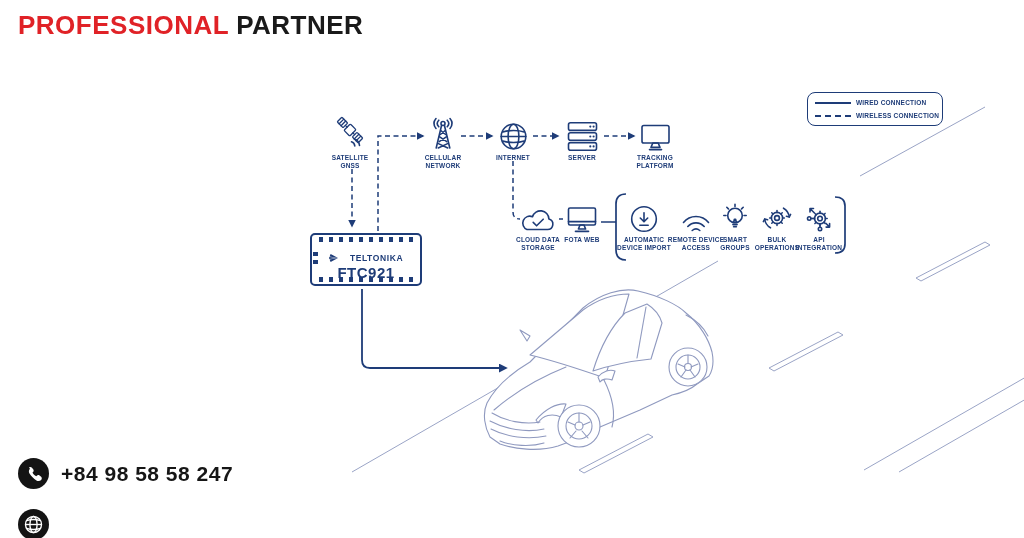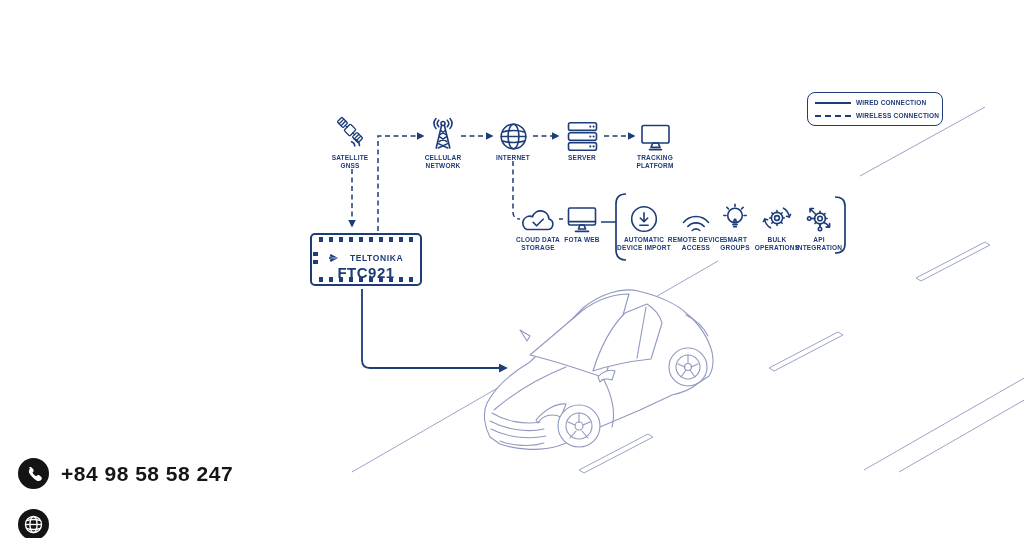--- a/index.html
+++ b/index.html
@@ -52,20 +52,23 @@
   .contact-row{display:flex;align-items:center;gap:12px;}
   .cicon{width:31px;height:31px;flex:0 0 auto;display:block;}
   .phone-text{font-size:21px;font-weight:bold;color:#161616;letter-spacing:.5px;}
   .site-text{font-size:20px;font-weight:bold;color:#161616;letter-spacing:.3px;}
 </style>
 </head>
 <body>
 
 <div class="stage">
 
+  <div class="header">
+    <span class="red">PROFESSIONAL</span><span class="dark">PARTNER</span>
+  </div>
 
   <svg class="overlay" width="1024" height="538" viewBox="0 0 1024 538">
     <defs>
       <marker id="arrN" viewBox="0 0 10 10" refX="8" refY="5" markerWidth="5" markerHeight="5" orient="auto-start-reverse">
         <path d="M0,0 L10,5 L0,10 Z" fill="#1e3c78"></path>
       </marker>
     </defs>
 
     <g stroke="#9aa4c6" fill="none" stroke-width="1">
       <path d="M985,107 L860,176"></path>

